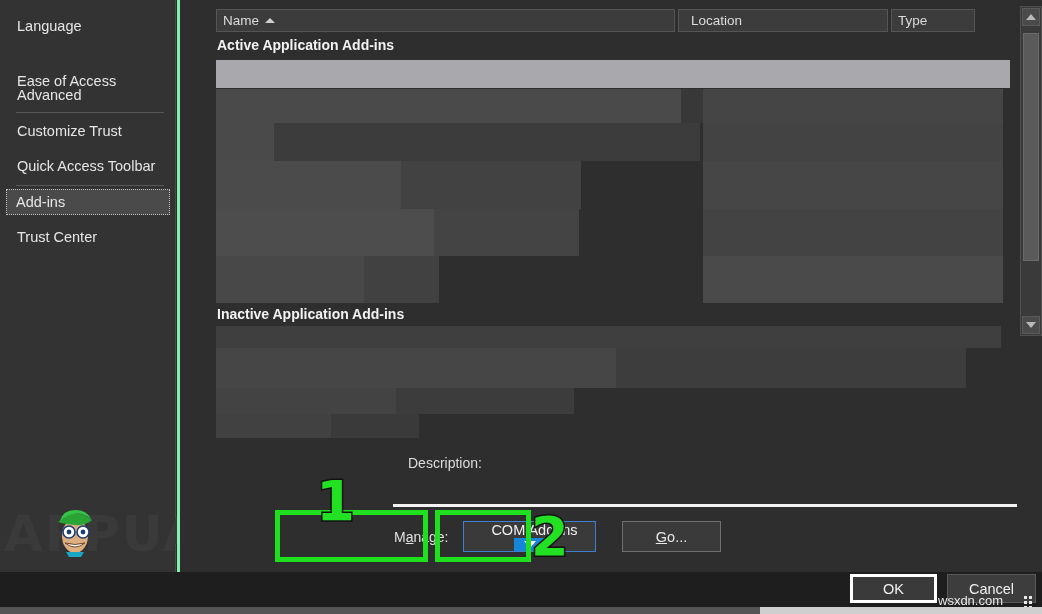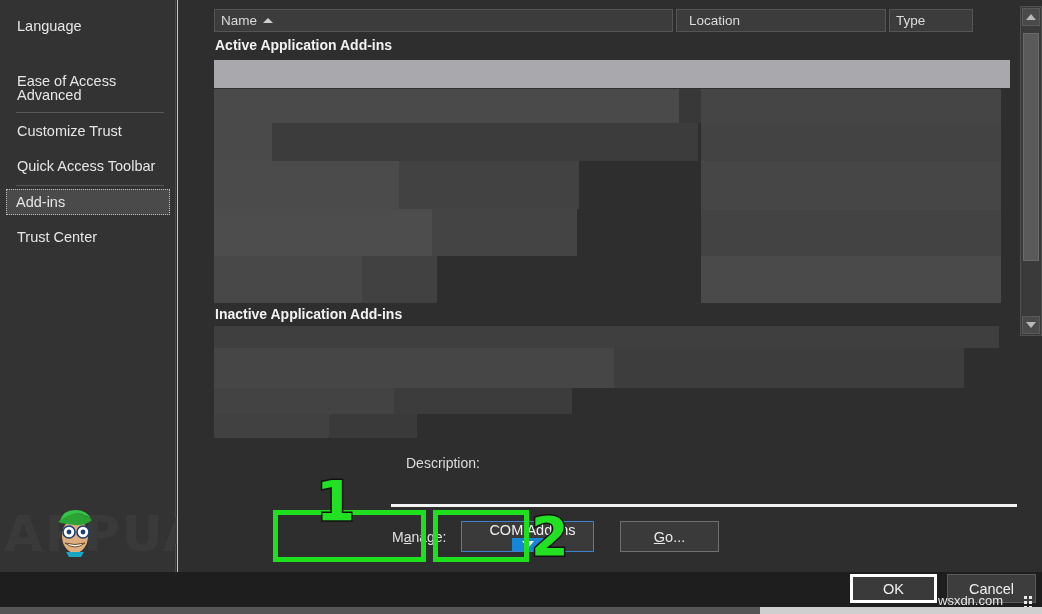--- a/index.html
+++ b/index.html
@@ -33,21 +33,21 @@
     left:6px;width:164px;
   }
   .nav-sep{
     position:absolute;left:16px;width:148px;height:1px;background:#575757;
   }
 
   
   .panel{
     position:absolute;left:177px;top:0;right:0;height:572px;
     background:#2e2e2e;
-    border-left:1px solid #86efac;
+    border-left:3px solid #86efac;
     box-sizing:border-box;
   }
 
   
   .list-header{
     position:absolute;left:36px;top:9px;right:26px;height:23px;
     display:flex;
   }
   .col{
     background:#3c3c3c;

